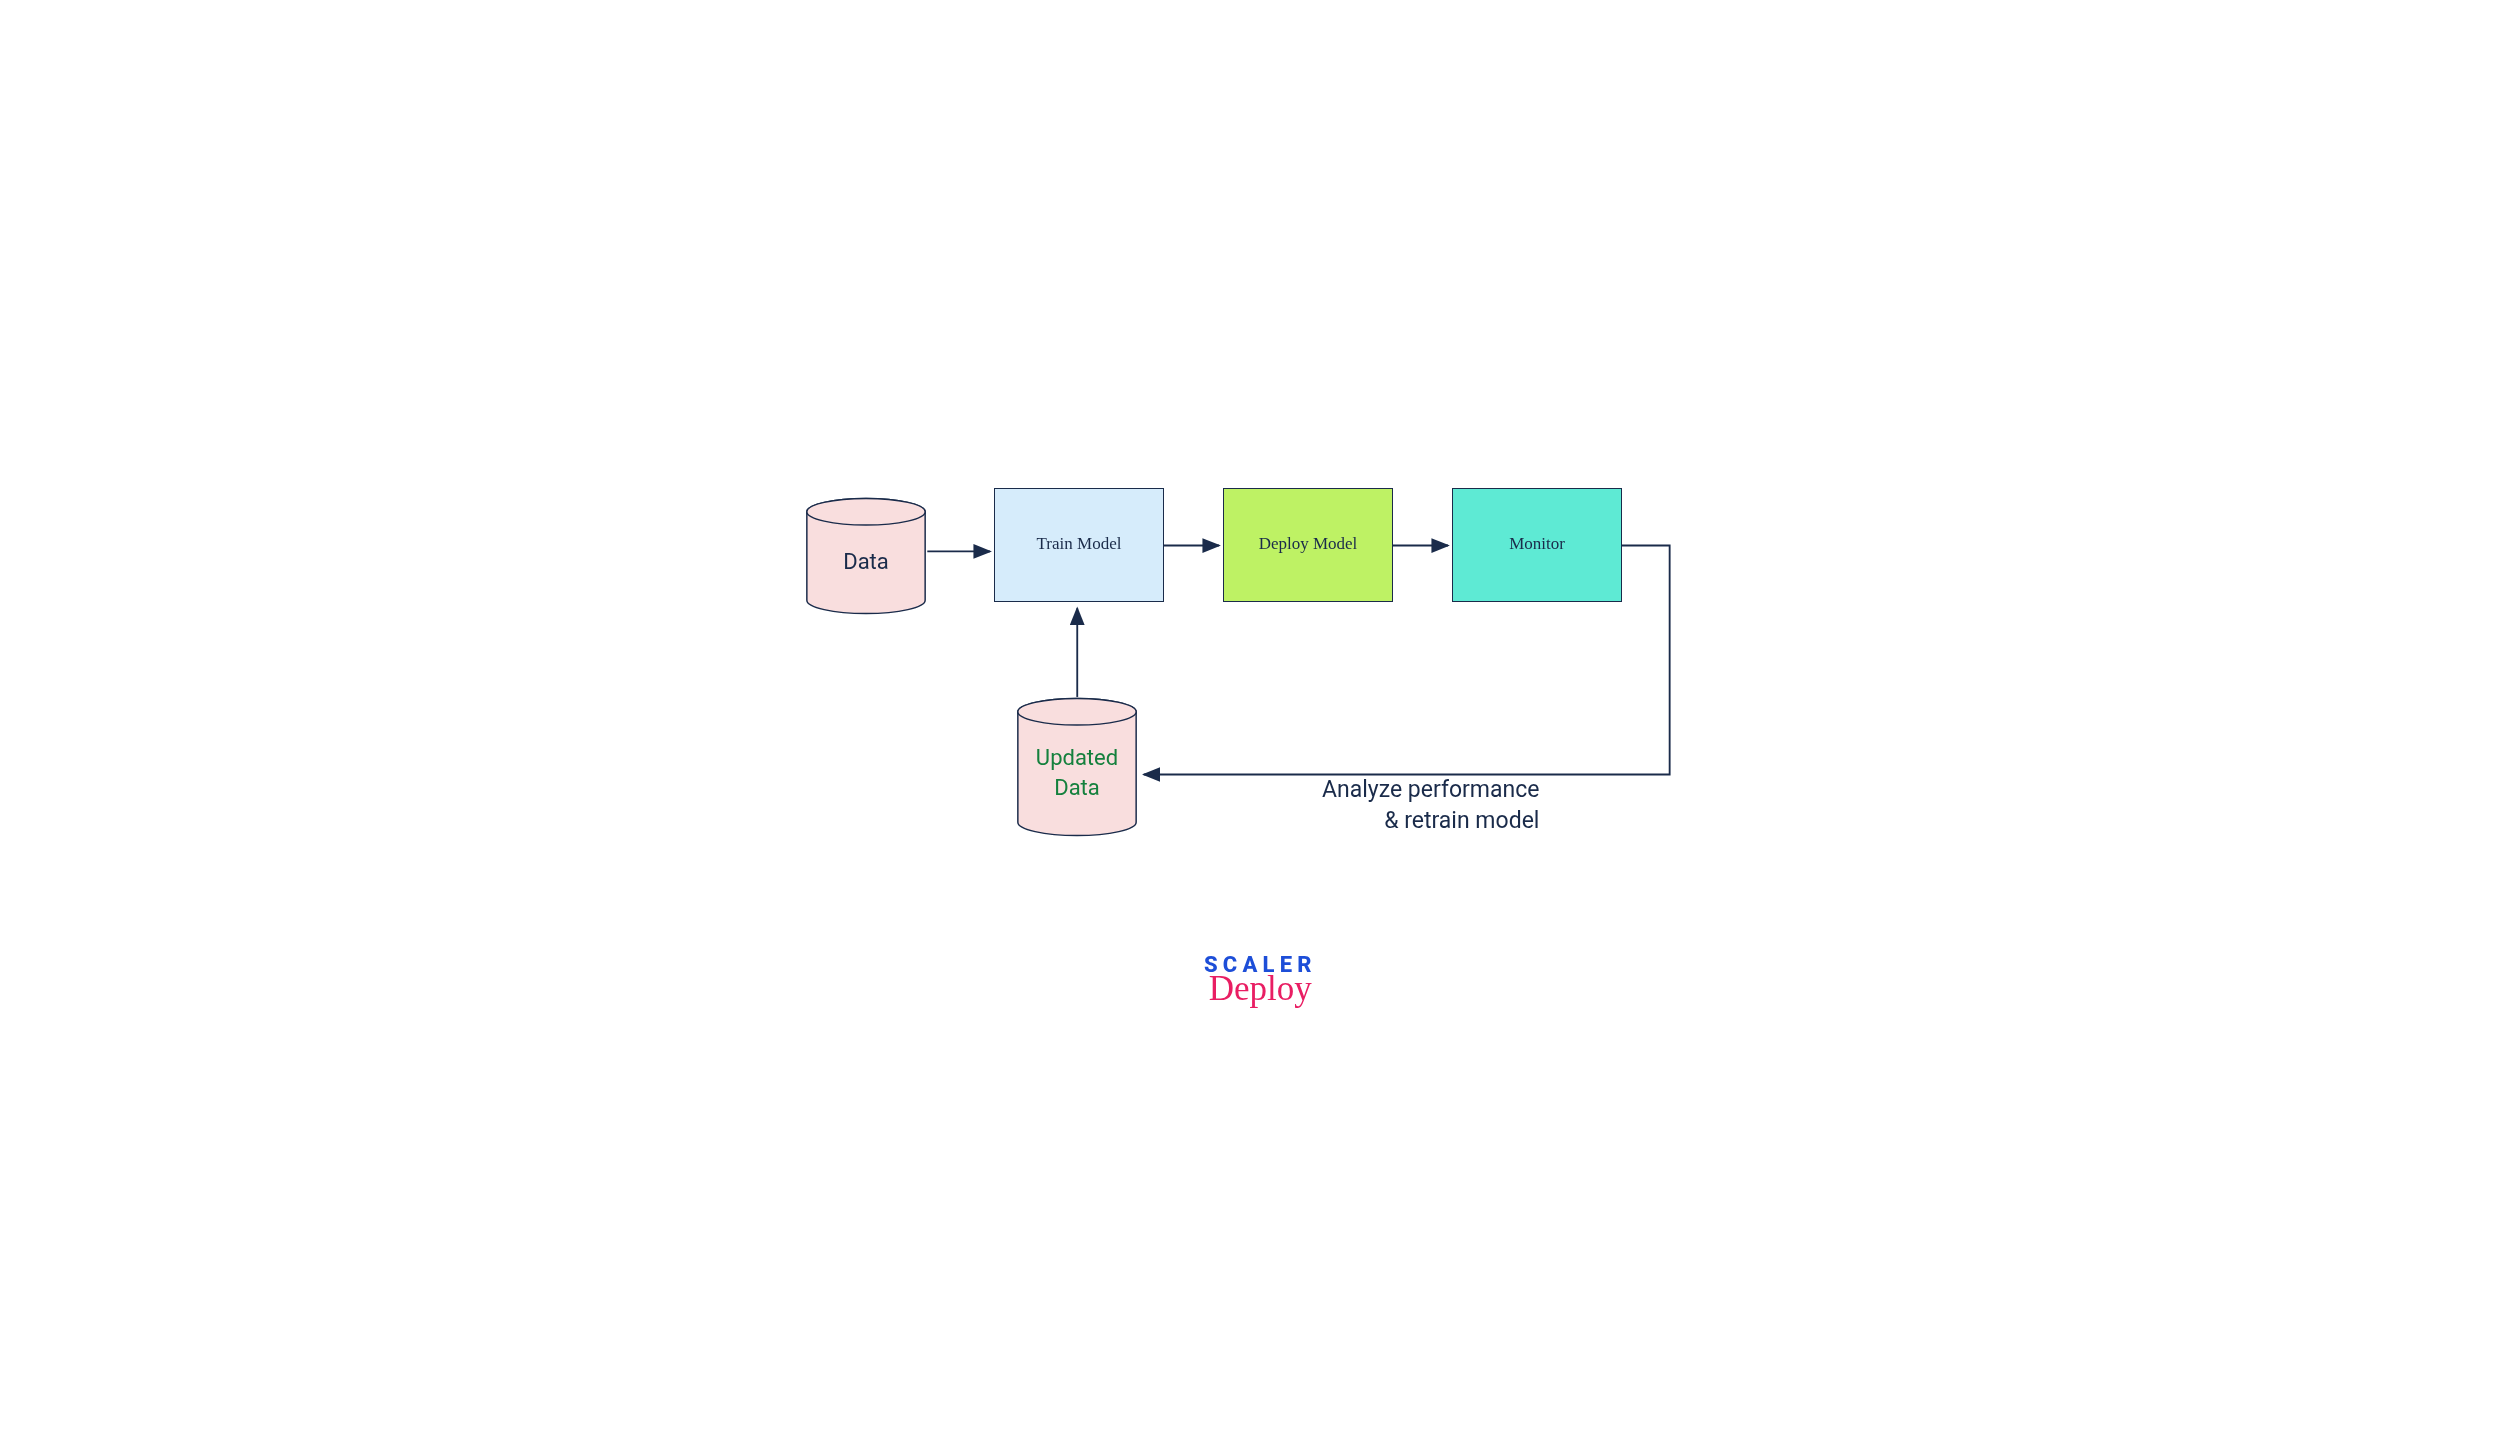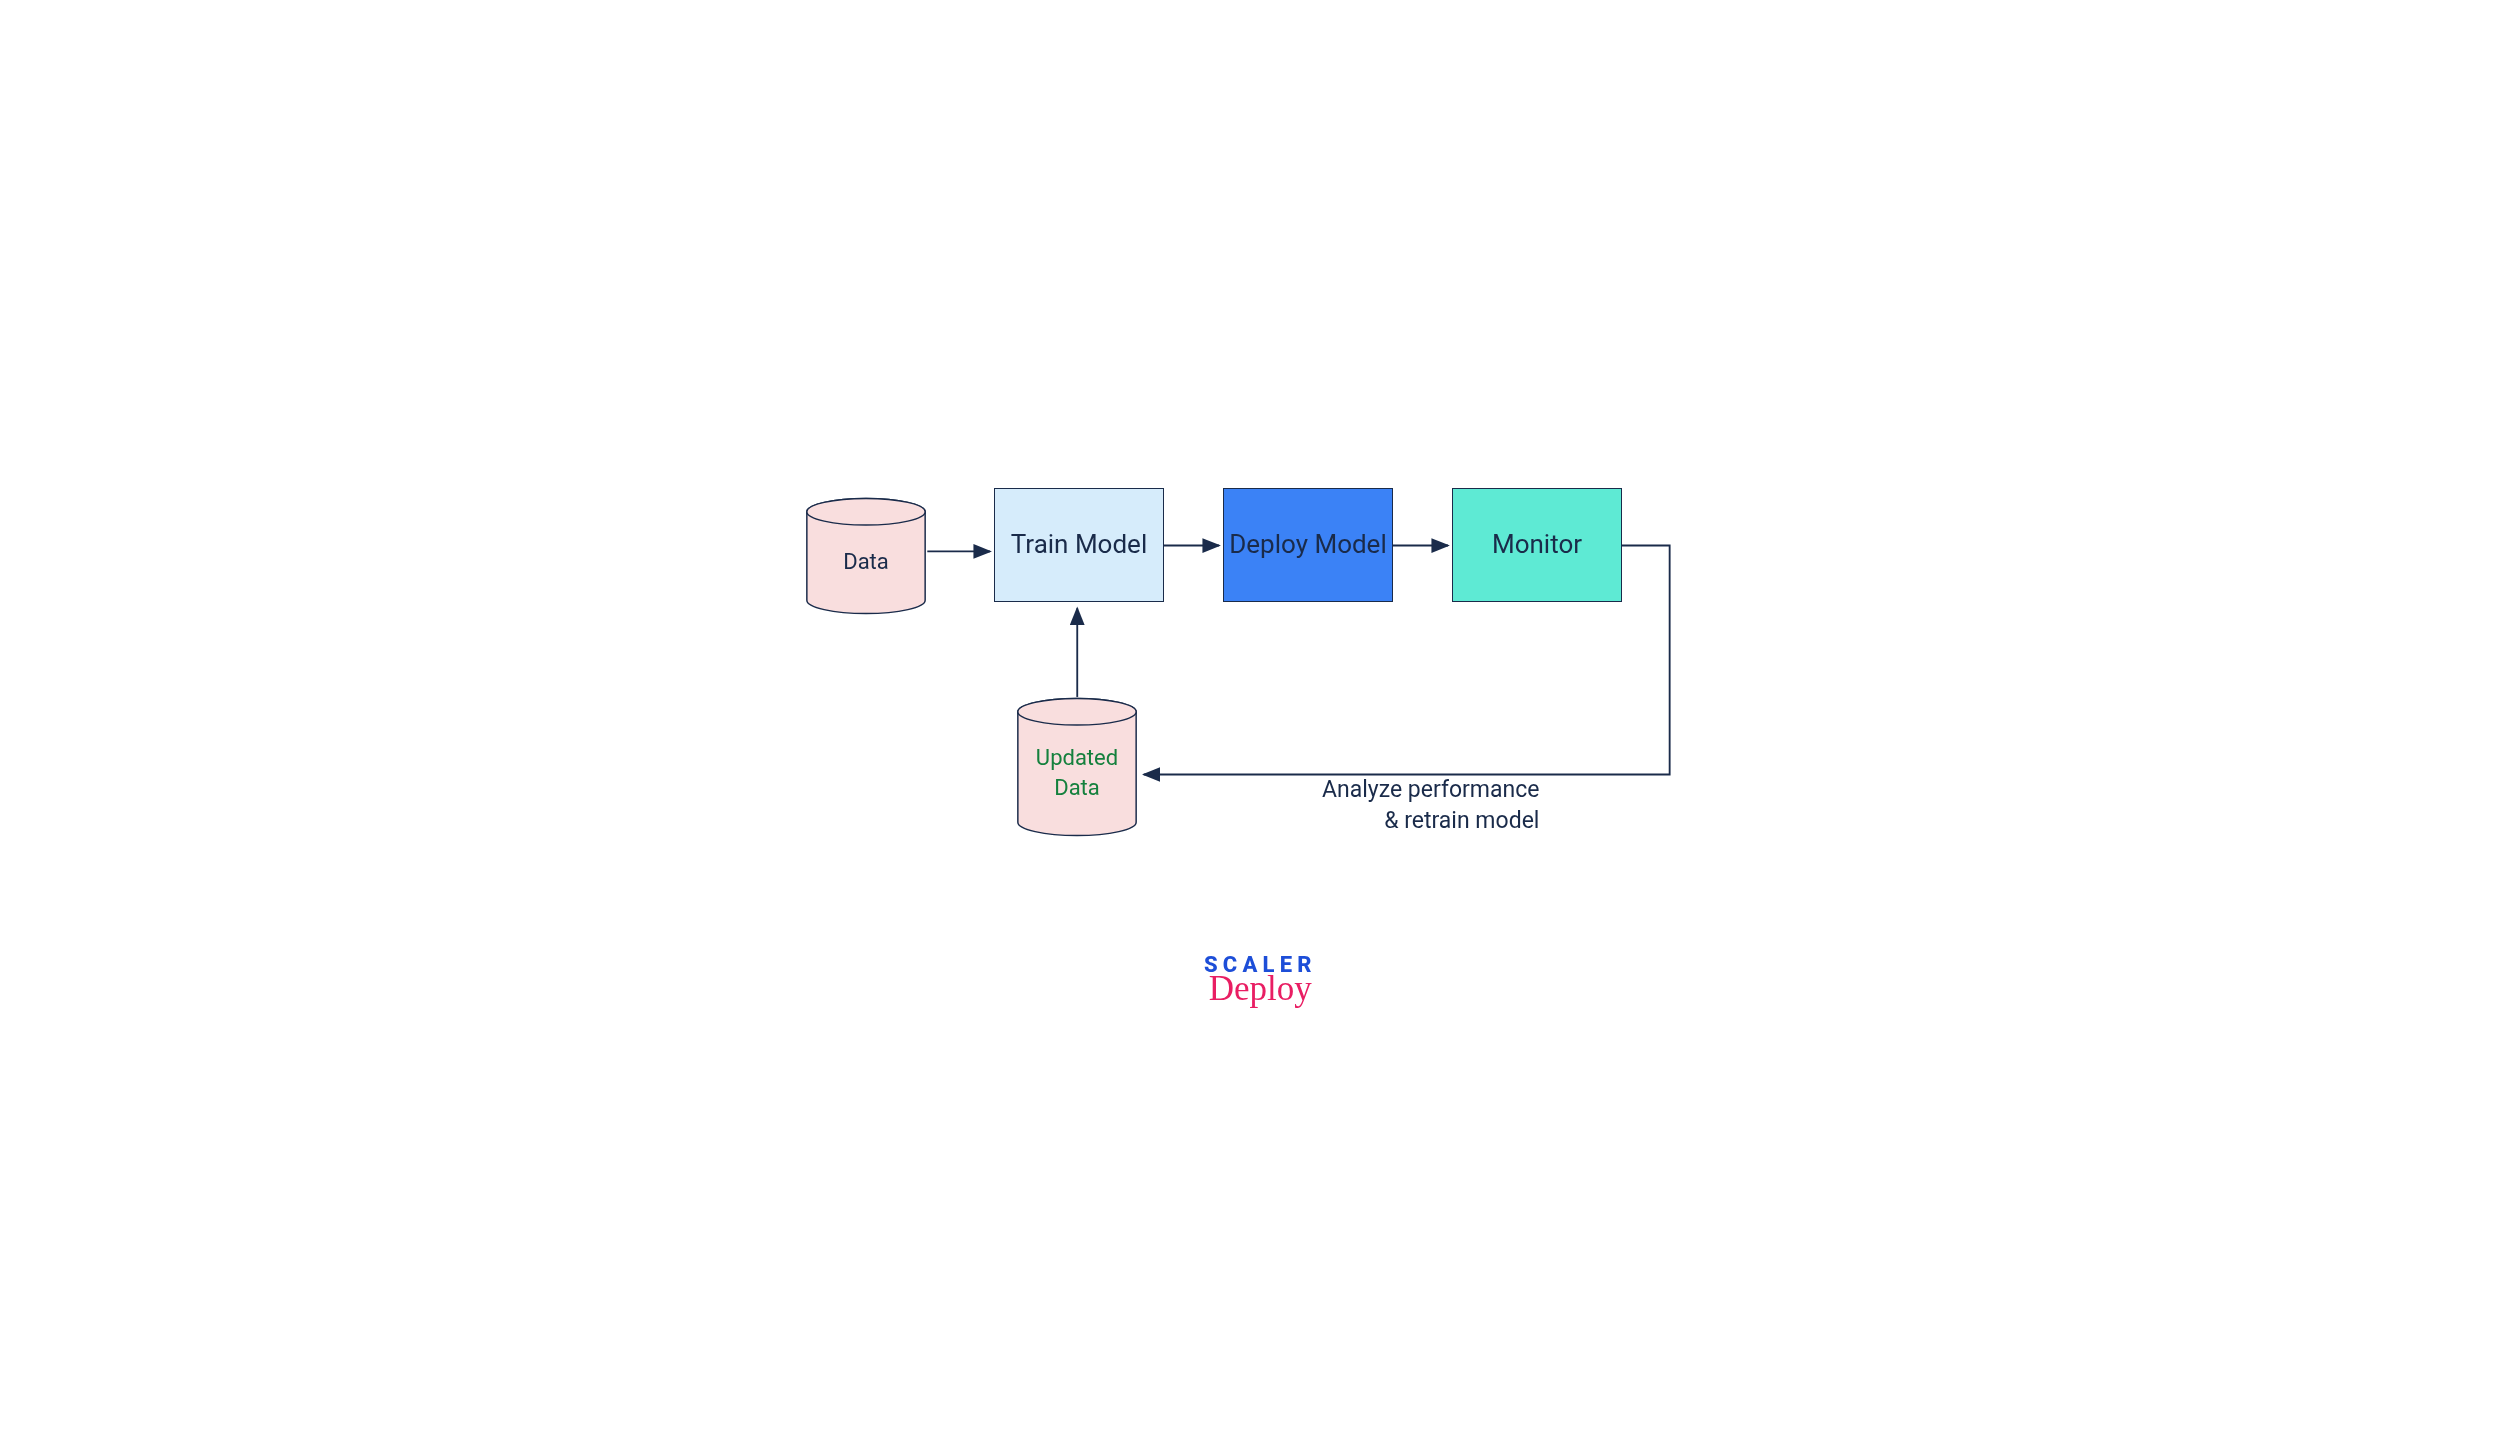--- a/index.html
+++ b/index.html
@@ -17,22 +17,23 @@
       width: 1108px;
       height: 643px;
     }
     .node-box {
       position: absolute;
       border: 1.5px solid;
       display: flex;
       align-items: center;
       justify-content: center;
       text-align: left;
-      font-size: 26px;
+      font-size: 17px;
       line-height: 1.35;
+      font-family: Liberation Serif, serif;
     }
     .cylinder {
       position: absolute;
       display: flex;
       align-items: center;
       justify-content: center;
       text-align: center;
       font-size: 22px;
       line-height: 1.35;
     }
@@ -112,21 +113,21 @@
       <path d="M 2.5 20 L 2.5 170 A 80 18 0 0 0 162.5 170 L 162.5 20" fill="#f9dede" stroke="#1a2b4a" stroke-width="2"></path>
       <ellipse cx="82.5" cy="20" rx="80" ry="18" fill="#f9dede" stroke="#1a2b4a" stroke-width="2"></ellipse>
     </svg>
     <span>Updated<br>Data</span>
   </div>
 
   <div class="node-box" id="node-train" style="left: 292px; top: 83px; width: 170px; height: 114px; color: rgb(26, 43, 74); background: rgb(214, 236, 251); border-color: rgb(26, 43, 74);">
     <span>Train Model</span>
   </div>
 
-  <div class="node-box" id="node-deploy" style="left: 521px; top: 83px; width: 170px; height: 114px; color: rgb(26, 43, 74); background: #3b82f6; border-color: rgb(26, 43, 74);">
+  <div class="node-box" id="node-deploy" style="left: 521px; top: 83px; width: 170px; height: 114px; color: rgb(26, 43, 74); background: #bef264; border-color: rgb(26, 43, 74);">
     <span>Deploy Model</span>
   </div>
 
   <div class="node-box" id="node-monitor" style="left: 750px; top: 83px; width: 170px; height: 114px; color: rgb(26, 43, 74); background: #5eead4; border-color: rgb(26, 43, 74);">
     <span>Monitor</span>
   </div>
 
   <div class="annotation" id="annot" style="left: 620px; top: 340px; color: rgb(26, 43, 74);">Analyze performance<br>&amp; retrain model</div>
 
   <div class="logo" id="logo" style="left: 502px; top: 547px;">

